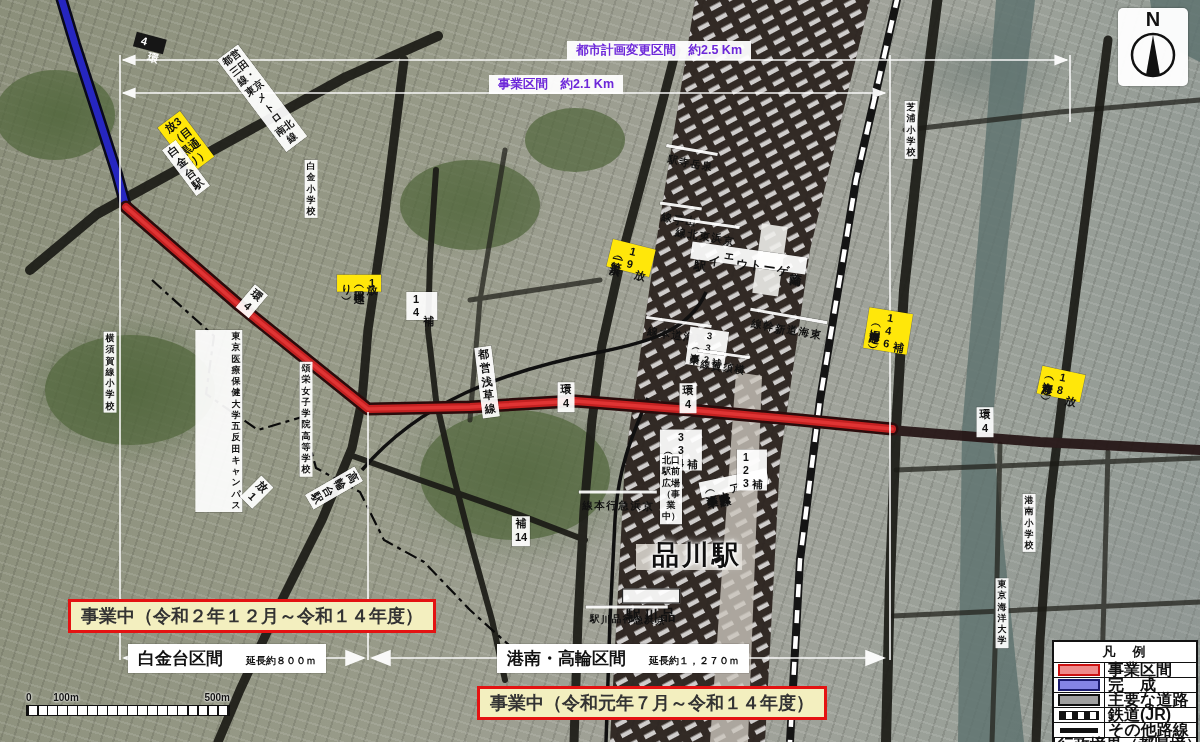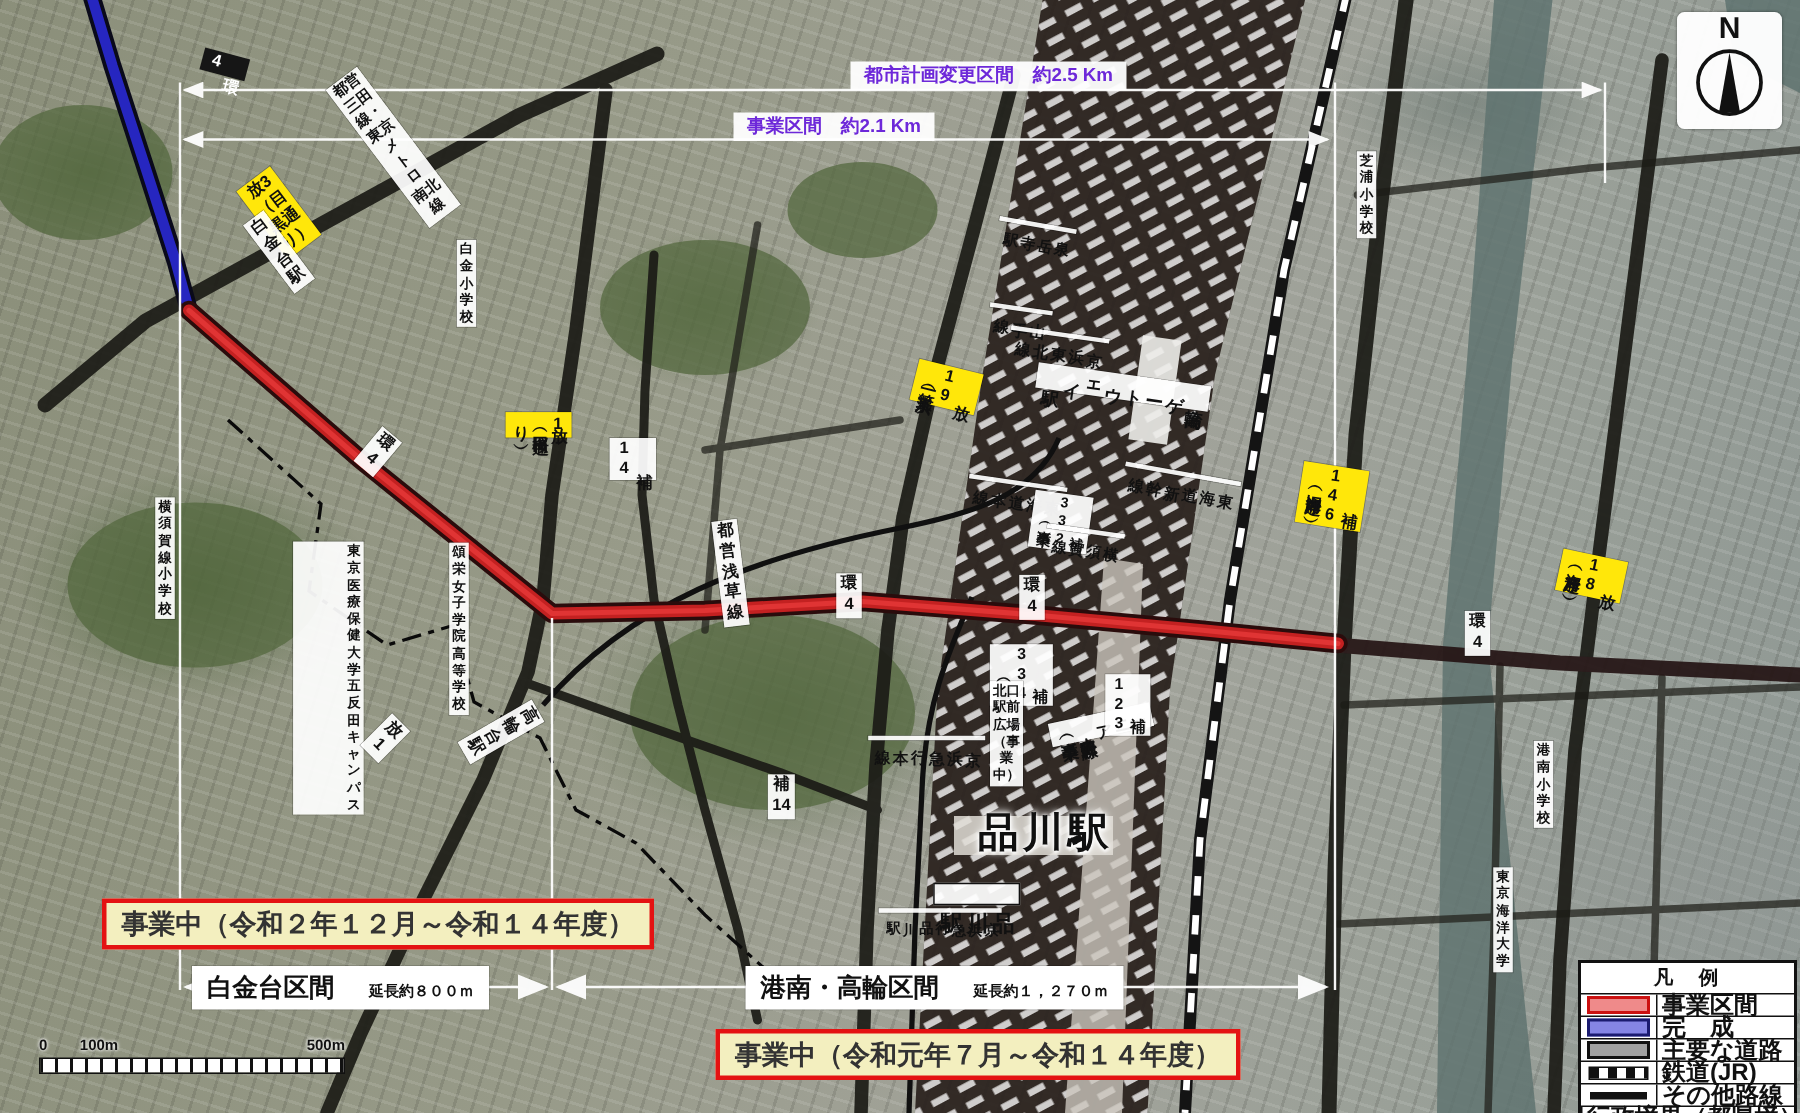--- a/index.html
+++ b/index.html
@@ -173,21 +173,21 @@
       <div class="lbl k-white" style="left: 186px; top: 168px; transform: translate(-50%, -50%) rotate(-37deg);">白金台駅</div>
       <div class="lbl k-white" style="left: 262px; top: 98px; font-size: 10px; transform: translate(-50%, -50%) rotate(-37deg);">都営三田線・
 東京メトロ南北線</div>
       <div class="lbl k-white-sm" style="left: 311px; top: 189px; transform: translate(-50%, -50%) rotate(0deg);">白金
 小学校</div>
       <div class="lbl k-yellow v" style="left: 359px; top: 283px; transform: translate(-50%, -50%) rotate(0deg);">放1（桜田通り）</div>
       <div class="lbl k-white" style="left: 252px; top: 301px; transform: translate(-50%, -50%) rotate(40deg);">環4</div>
       <div class="lbl k-white v" style="left: 422px; top: 306px; transform: translate(-50%, -50%) rotate(0deg);">補14</div>
       <div class="lbl k-white-sm" style="left: 110px; top: 372px; transform: translate(-50%, -50%) rotate(0deg);">横須賀線
 小学校</div>
-      <div class="lbl k-white-sm" style="left: 219px; top: 452px; transform: translate(-50%, -50%) rotate(0deg); padding-left: 36px;">東京医療保健大学
+      <div class="lbl k-white-sm" style="left: 219px; top: 421px; transform: translate(-50%, -50%) rotate(0deg); padding-left: 36px;">東京医療保健大学
 五反田キャンパス</div>
       <div class="lbl k-white-sm" style="left: 306px; top: 419px; transform: translate(-50%, -50%) rotate(0deg);">頌栄女子学院
 高等学校</div>
       <div class="lbl k-white" style="left: 334px; top: 488px; transform: translate(-50%, -50%) rotate(60deg);">高輪台駅</div>
       <div class="lbl k-white" style="left: 257px; top: 492px; transform: translate(-50%, -50%) rotate(45deg);">放1</div>
       <div class="lbl k-white" style="left: 487px; top: 382px; transform: translate(-50%, -50%) rotate(-7deg);">都営浅草線</div>
       <div class="lbl k-white" style="left: 566px; top: 397px; transform: translate(-50%, -50%) rotate(0deg);">環4</div>
       <div class="lbl k-white" style="left: 688px; top: 398px; transform: translate(-50%, -50%) rotate(0deg);">環4</div>
       <div class="lbl k-white" style="left: 985px; top: 422px; transform: translate(-50%, -50%) rotate(0deg);">環4</div>
       <div class="lbl k-white" style="left: 521px; top: 531px; transform: translate(-50%, -50%) rotate(0deg);">補14</div>

